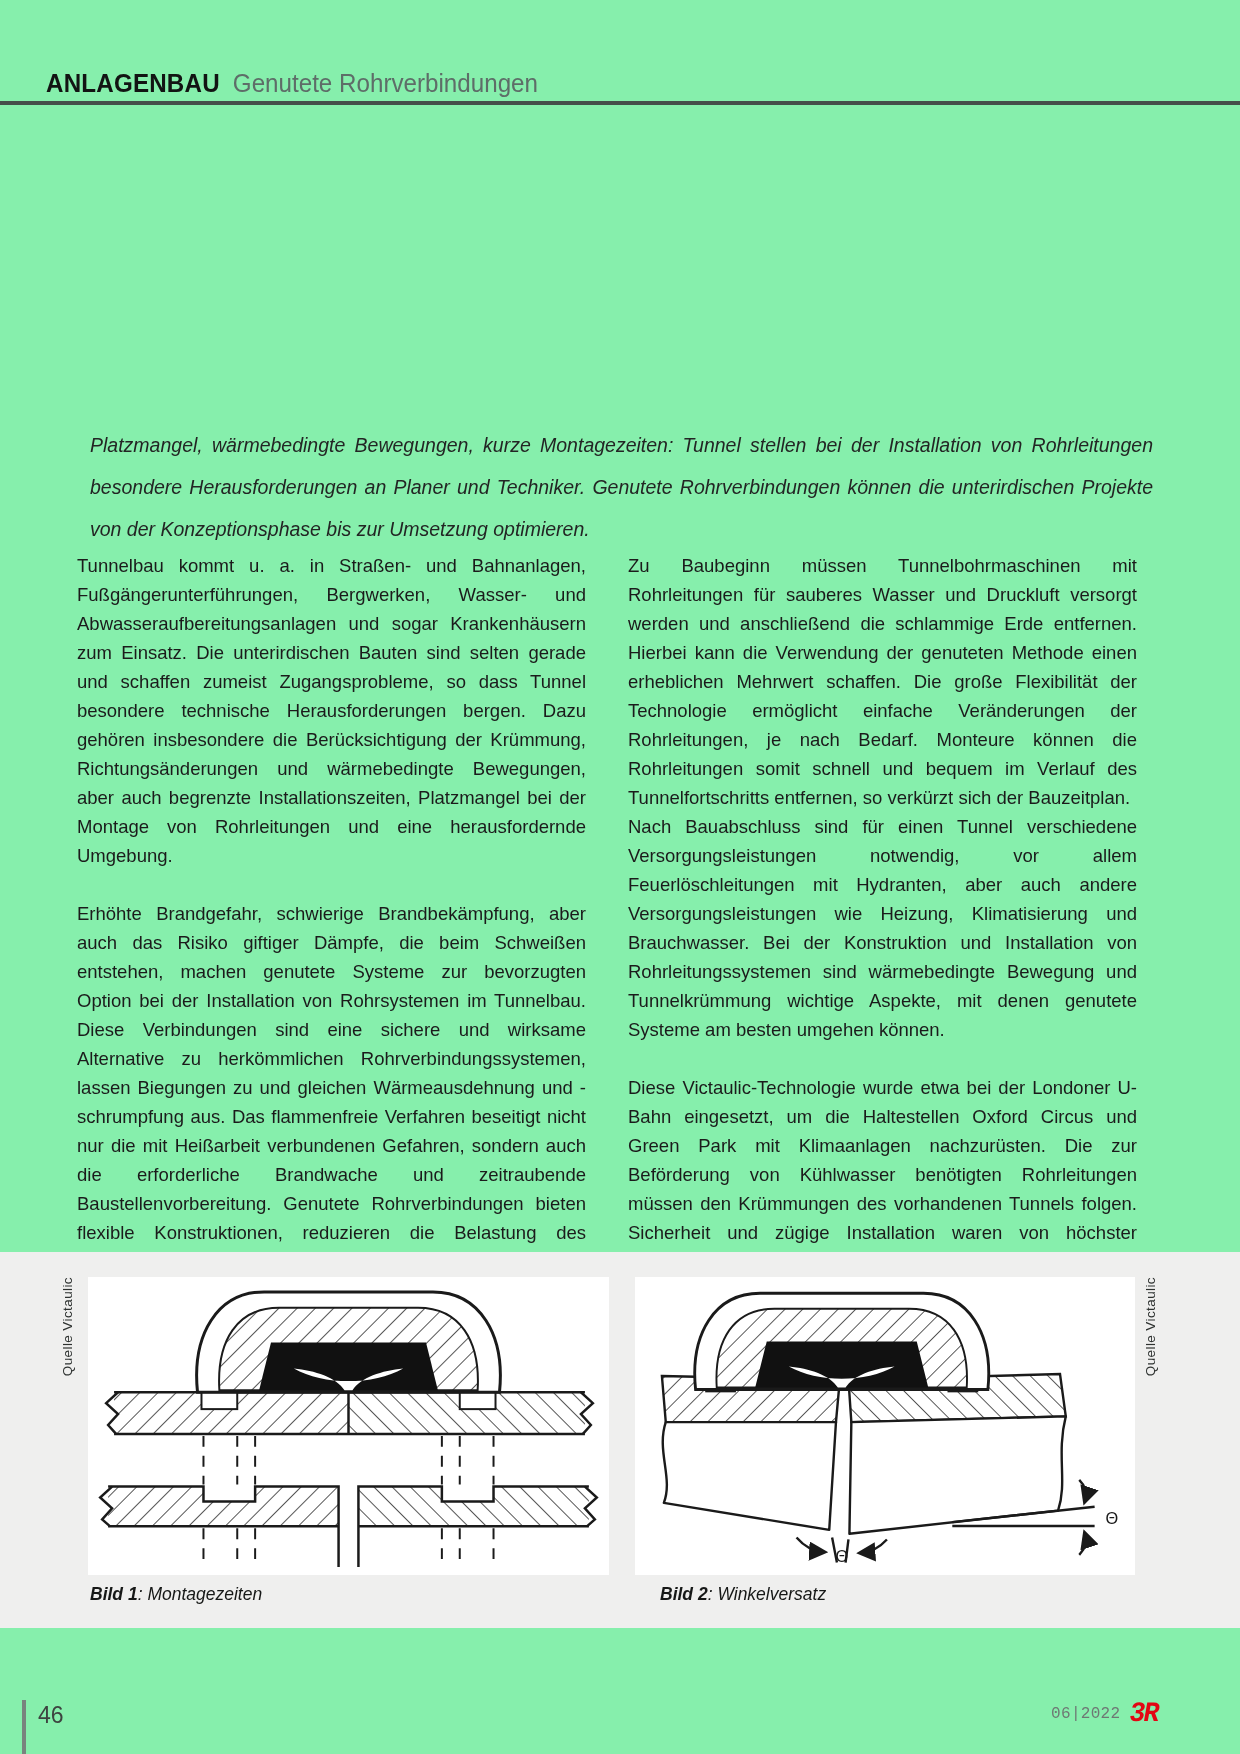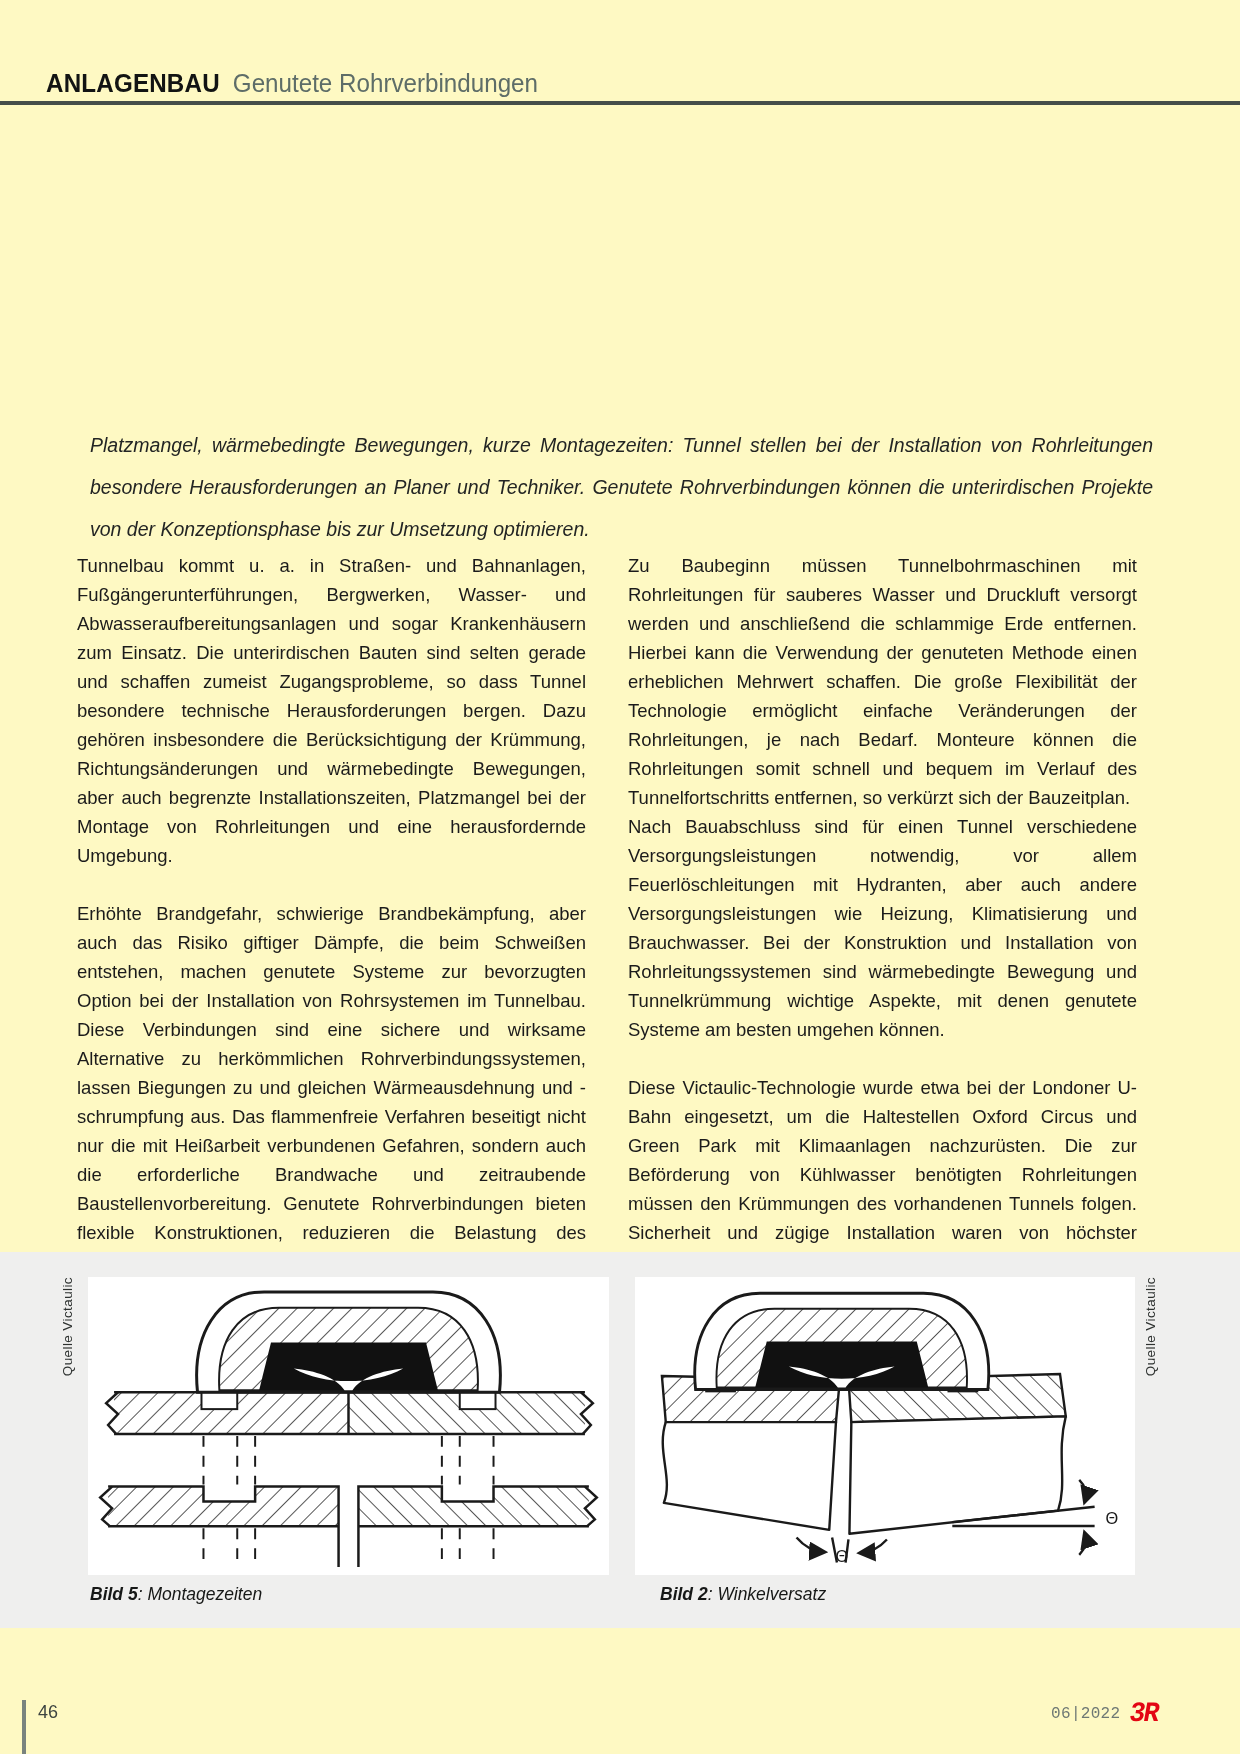--- a/index.html
+++ b/index.html
@@ -1,17 +1,17 @@
 <!DOCTYPE html>
 <html lang="de"><head>
 <meta charset="utf-8">
 <style>
   html,body{margin:0;padding:0;background:#ffffff;}
   .page{
-    position:relative;width:1240px;height:1754px;background:#fef9c3;
+    position:relative;width:1240px;height:1754px;background:#86efac;
     font-family:"Liberation Sans","DejaVu Sans",sans-serif;color:#1b1b1b;
     overflow:hidden;
   }
   
   .kicker-row{
     position:absolute;left:46px;top:68px;display:flex;gap:14px;align-items:baseline;
     transform:scaleX(.93);transform-origin:left top;white-space:nowrap;
   }
   .kicker-section{font-size:26px;font-weight:700;color:#121413;letter-spacing:.2px;}
   .kicker-topic{font-size:26px;font-weight:400;color:#5e6d68;}
@@ -47,21 +47,21 @@
     font-size:13.5px;color:#2e3230;letter-spacing:.4px;white-space:nowrap;
   }
   .fig-source.left{left:60px;}
   .fig-source.right{left:1143px;}
   .fig-caption{position:absolute;top:332px;font-size:17.5px;font-style:italic;color:#161817;}
   .fig-caption.one{left:90px;}
   .fig-caption.two{left:660px;}
   .fig-caption .cap-label{font-weight:700;}
   
   .foot-bar{position:absolute;left:22px;top:1700px;width:4px;height:54px;background:#79837e;}
-  .page-number{position:absolute;left:38px;top:1702px;font-size:18px;color:#3d4440;text-align:center;}
+  .page-number{position:absolute;left:38px;top:1702px;font-size:23px;color:#3d4440;text-align:center;}
   .foot-right{position:absolute;right:83px;top:1700px;display:flex;align-items:center;gap:7px;font-family:Liberation Mono, monospace;}
   .issue{font-size:16px;color:#6e7874;letter-spacing:.3px;}
   .logo-3r{
     font-size:28px;font-weight:800;color:#e30613;letter-spacing:-2px;
     transform:skewX(-10deg) scaleX(.94);transform-origin:left bottom;line-height:1;
   }
   .diagram-line{stroke:#1a1a1a;fill:none;}
 </style>
 </head>
 <body>
@@ -170,21 +170,21 @@
         <path class="diagram-line" stroke-width="2.5" d="M330,250 L478,234 M330,254 L478,254"></path>
         <path class="diagram-line" stroke-width="2.5" d="M462,206 Q472,216 468,228" marker-end="url(#f2arr)"></path>
         <path class="diagram-line" stroke-width="2.5" d="M462,284 Q472,274 468,262" marker-end="url(#f2arr)"></path>
         <text x="496" y="252" font-size="17" text-anchor="middle" fill="#1a1a1a">Θ</text>
       </svg>
     </figure>
 
     <span class="fig-source right">Quelle Victaulic</span>
 
     <div class="fig-caption one">
-      <span class="cap-label">Bild 5</span><span>: Montagezeiten</span>
+      <span class="cap-label">Bild 1</span><span>: Montagezeiten</span>
     </div>
     <div class="fig-caption two">
       <span class="cap-label">Bild 2</span><span>: Winkelversatz</span>
     </div>
   </section>
 
   <div class="foot-bar"></div>
   <span class="page-number">46</span>
   <div class="foot-right">
     <span class="issue">06|2022</span>

